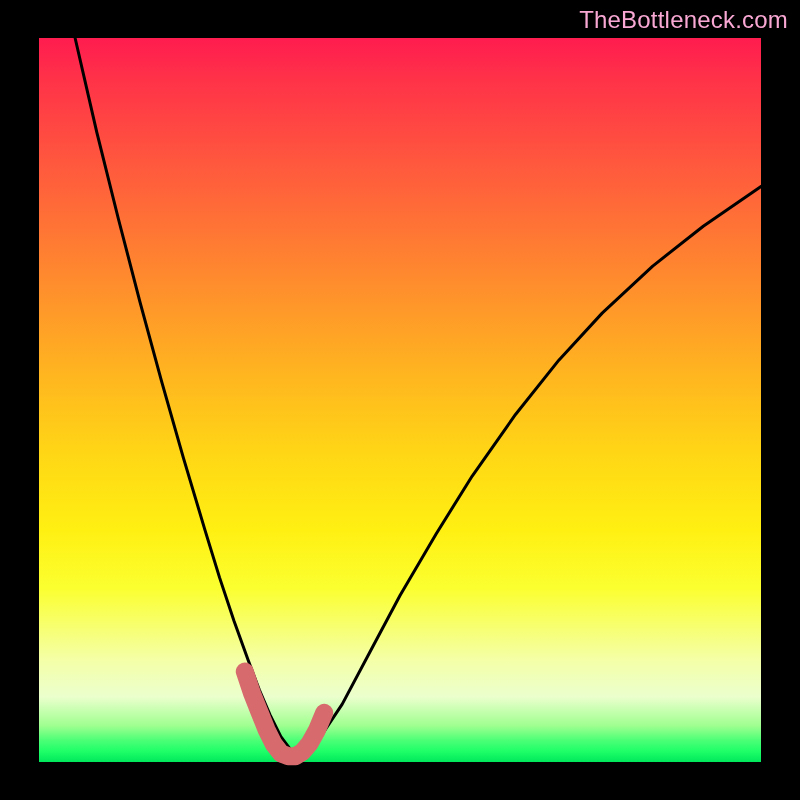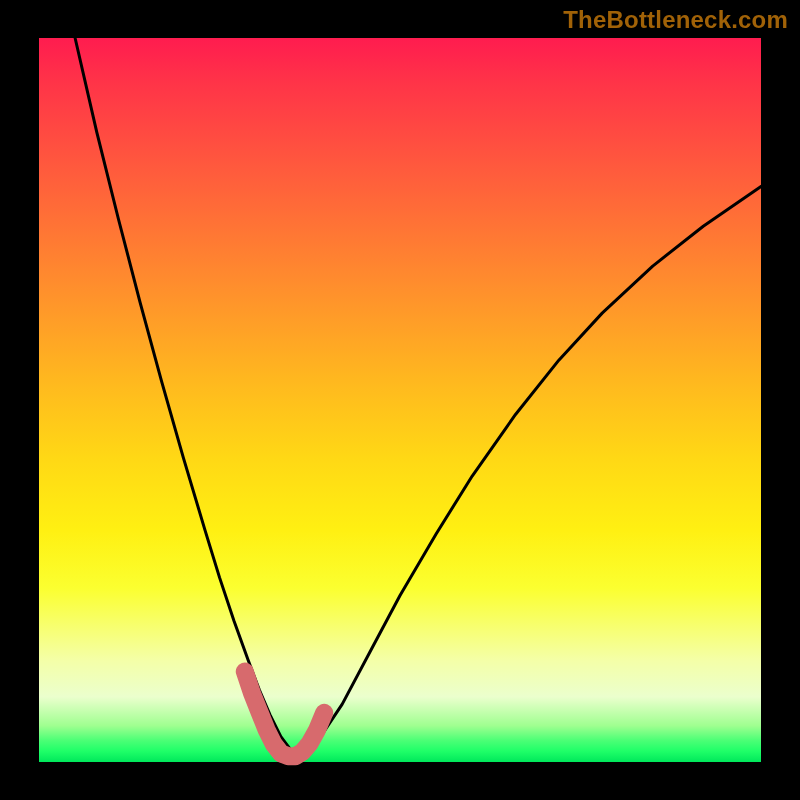--- a/index.html
+++ b/index.html
@@ -40,23 +40,23 @@
       #9fff90 95%,
       #4cff76 97%,
       #1fff68 98.5%,
       #00e85b 100%
     );
   }
   .watermark {
     position: absolute;
     top: 6px;
     right: 12px;
-    color: #a16207;
+    color: #f9a8d4;
     font-size: 24px;
-    font-weight: 700;
+    font-weight: 400;
     letter-spacing: 0.2px;
   }
   svg.curve {
     position: absolute;
     left: 0;
     top: 0;
     width: 722px;
     height: 724px;
     overflow: visible;
   }

